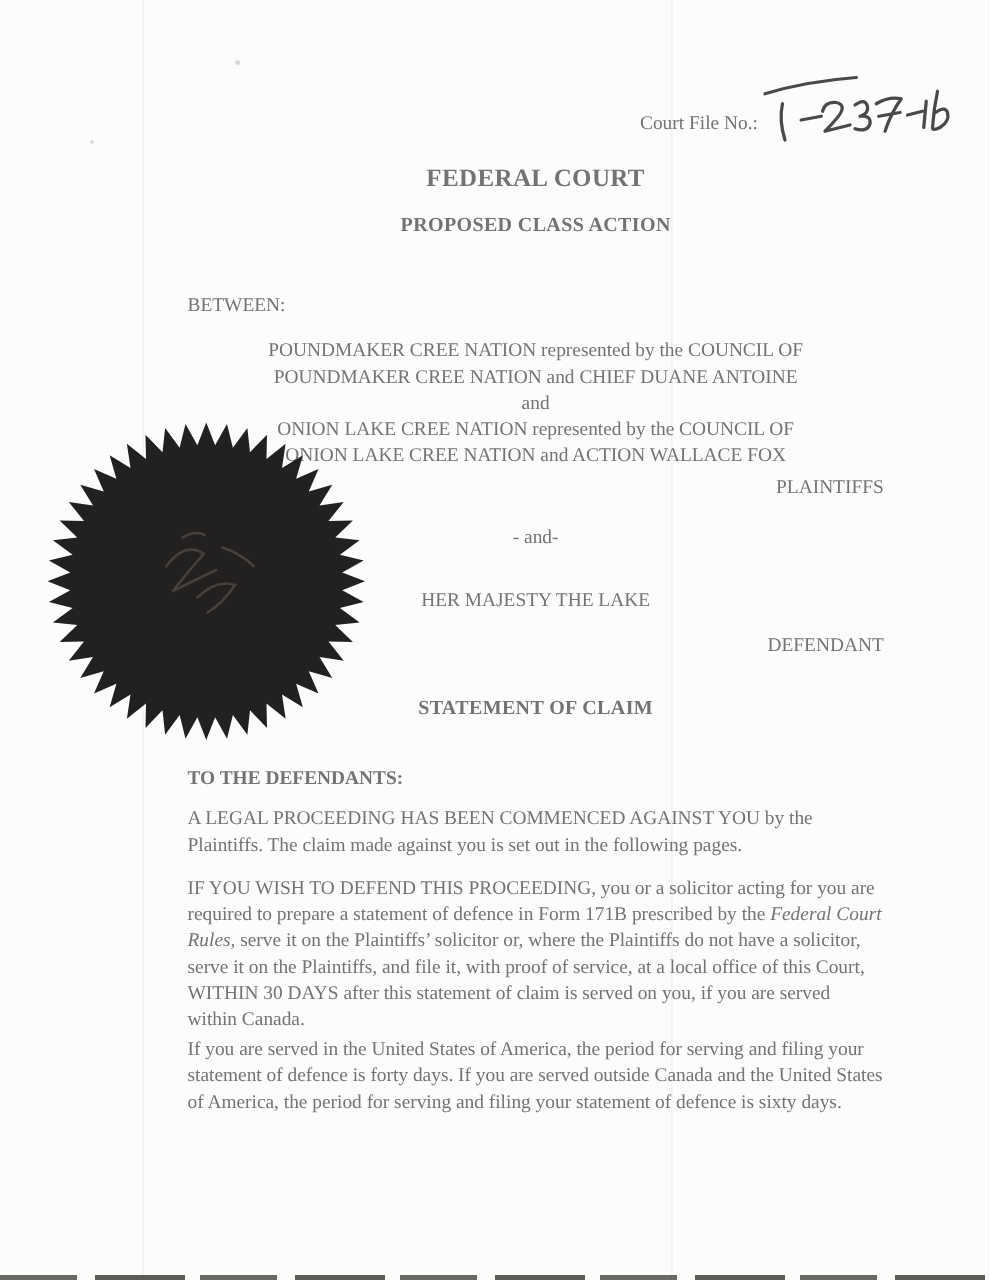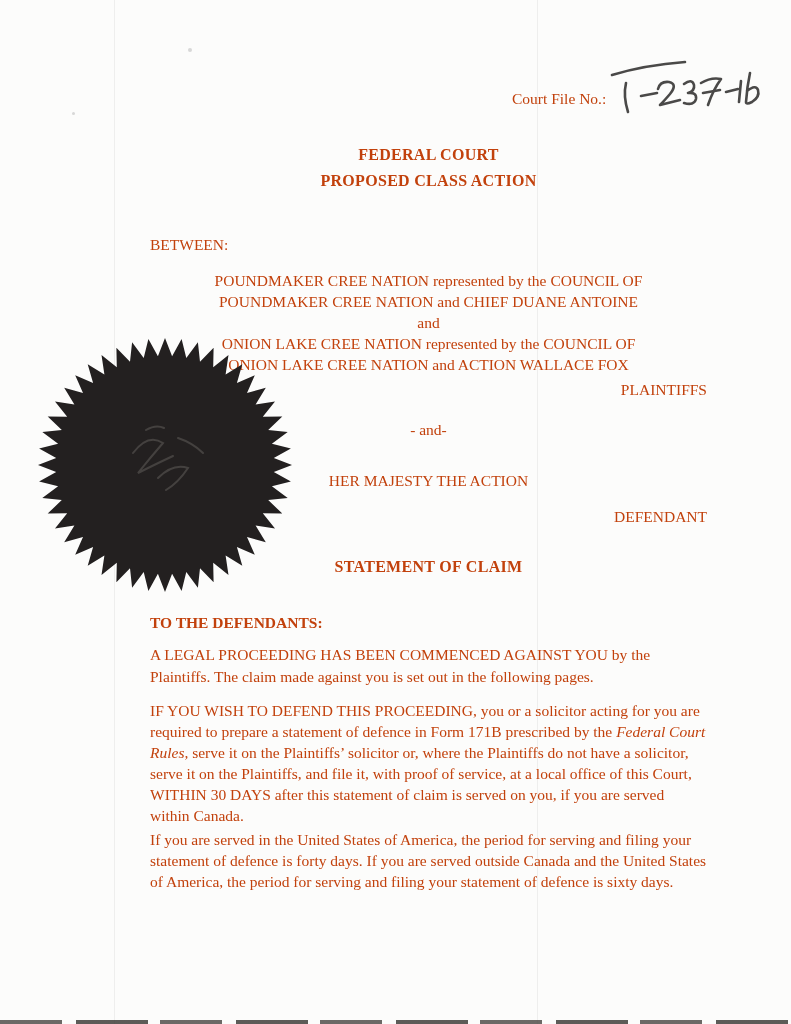--- a/index.html
+++ b/index.html
@@ -3,41 +3,41 @@
 <meta charset="utf-8">
 <style>
   html,body{margin:0;padding:0;background:#e9e9e9;}
   .page{
     position:relative;
     width:791px;height:1024px;
     margin:0 auto;
     background:#fcfcfb;
     overflow:hidden;
     font-family:"Liberation Serif","DejaVu Serif",serif;
-    color:#c2410c;
+    color:#737373;
     -webkit-font-smoothing:antialiased;
   }
   .fold{position:absolute;top:0;bottom:0;width:1px;background:rgba(60,60,60,0.07);}
   .fold.left{left:114px;}
   .fold.right{left:537px;}
   .speck{position:absolute;width:4px;height:4px;border-radius:2px;background:#b9b9b9;opacity:.55;}
   .speck.s1{left:188px;top:48px;}
   .speck.s2{left:72px;top:112px;width:3px;height:3px;}
   .bottom-edge{
     position:absolute;left:0;right:0;bottom:0;height:4px;opacity:.8;
     background:repeating-linear-gradient(90deg,#474440 0 62px,rgba(0,0,0,0) 62px 76px,#35332f 76px 148px,rgba(0,0,0,0) 148px 160px);
   }
   .txt{position:absolute;font-size:15.5px;line-height:21.5px;}
   .content{left:150px;width:557px;}
   .center{text-align:center;}
   .right{text-align:right;}
   .b{font-weight:bold;}
   .court-file{top:88px;left:512px;white-space:nowrap;}
   .handwriting{position:absolute;left:600px;top:54px;pointer-events:none;}
-  .title{top:144px;font-size:16px;letter-spacing:.3px;}
+  .title{top:133px;font-size:20px;letter-spacing:.3px;}
   .subtitle{top:170px;font-size:16px;letter-spacing:.3px;}
   .between{top:234px;font-family:Liberation Serif, serif;}
   .parties{top:270px;line-height:21px;text-align:center;}
   .plaintiffs{top:379px;}
   .and-sep{top:419px;}
   .defendant-name{top:470px;}
   .defendant-label{top:506px;text-align:right;}
   .claim-heading{top:556px;font-size:16px;letter-spacing:.3px;}
   .notice-heading{top:612px;}
   .para1{top:644px;}
@@ -79,21 +79,21 @@
 
   <div class="txt content center parties">
     <div>POUNDMAKER CREE NATION represented by the COUNCIL OF</div>
     <div>POUNDMAKER CREE NATION and CHIEF DUANE ANTOINE</div>
     <div>and</div>
     <div>ONION LAKE CREE NATION represented by the COUNCIL OF</div>
     <div>ONION LAKE CREE NATION and ACTION WALLACE FOX</div>
   </div>
   <div class="txt content center and-sep">- and-</div>
   <div class="txt content right plaintiffs">PLAINTIFFS</div>
-  <div class="txt content center defendant-name">HER MAJESTY THE ACTION</div>
+  <div class="txt content center defendant-name">HER MAJESTY THE LAKE</div>
   <div class="txt content right defendant-label">DEFENDANT</div>
 
   <svg class="seal" viewBox="0 0 254 254" role="img" aria-label="black notary starburst seal">
     <polygon id="seal-star" points="254.0,127.0 235.8,134.1 252.9,143.6 233.9,148.3 249.7,159.9 230.2,162.0 244.3,175.6 224.8,175.2 237.0,190.5 217.6,187.6 227.8,204.3 209.0,198.9 216.8,216.8 198.9,209.0 204.3,227.8 187.6,217.6 190.5,237.0 175.2,224.8 175.6,244.3 162.0,230.2 159.9,249.7 148.3,233.9 143.6,252.9 134.1,235.8 127.0,254.0 119.9,235.8 110.4,252.9 105.7,233.9 94.1,249.7 92.0,230.2 78.4,244.3 78.8,224.8 63.5,237.0 66.4,217.6 49.7,227.8 55.1,209.0 37.2,216.8 45.0,198.9 26.2,204.3 36.4,187.6 17.0,190.5 29.2,175.2 9.7,175.6 23.8,162.0 4.3,159.9 20.1,148.3 1.1,143.6 18.2,134.1 0.0,127.0 18.2,119.9 1.1,110.4 20.1,105.7 4.3,94.1 23.8,92.0 9.7,78.4 29.2,78.8 17.0,63.5 36.4,66.4 26.2,49.7 45.0,55.1 37.2,37.2 55.1,45.0 49.7,26.2 66.4,36.4 63.5,17.0 78.8,29.2 78.4,9.7 92.0,23.8 94.1,4.3 105.7,20.1 110.4,1.1 119.9,18.2 127.0,0.0 134.1,18.2 143.6,1.1 148.3,20.1 159.9,4.3 162.0,23.8 175.6,9.7 175.2,29.2 190.5,17.0 187.6,36.4 204.3,26.2 198.9,45.0 216.8,37.2 209.0,55.1 227.8,49.7 217.6,66.4 237.0,63.5 224.8,78.8 244.3,78.4 230.2,92.0 249.7,94.1 233.9,105.7 252.9,110.4 235.8,119.9" fill="#232020"></polygon>
     <g fill="none" stroke="#b9b5ae" stroke-width="2" opacity="0.22" stroke-linecap="round">
       <path d="M95,115 Q110,95 125,105 Q112,120 100,135 Q120,125 135,118"></path>
       <path d="M120,140 Q135,125 150,130 Q140,145 128,152"></path>
       <path d="M140,100 Q155,105 165,115"></path>
       <path d="M108,92 Q118,86 126,90"></path>
     </g>

